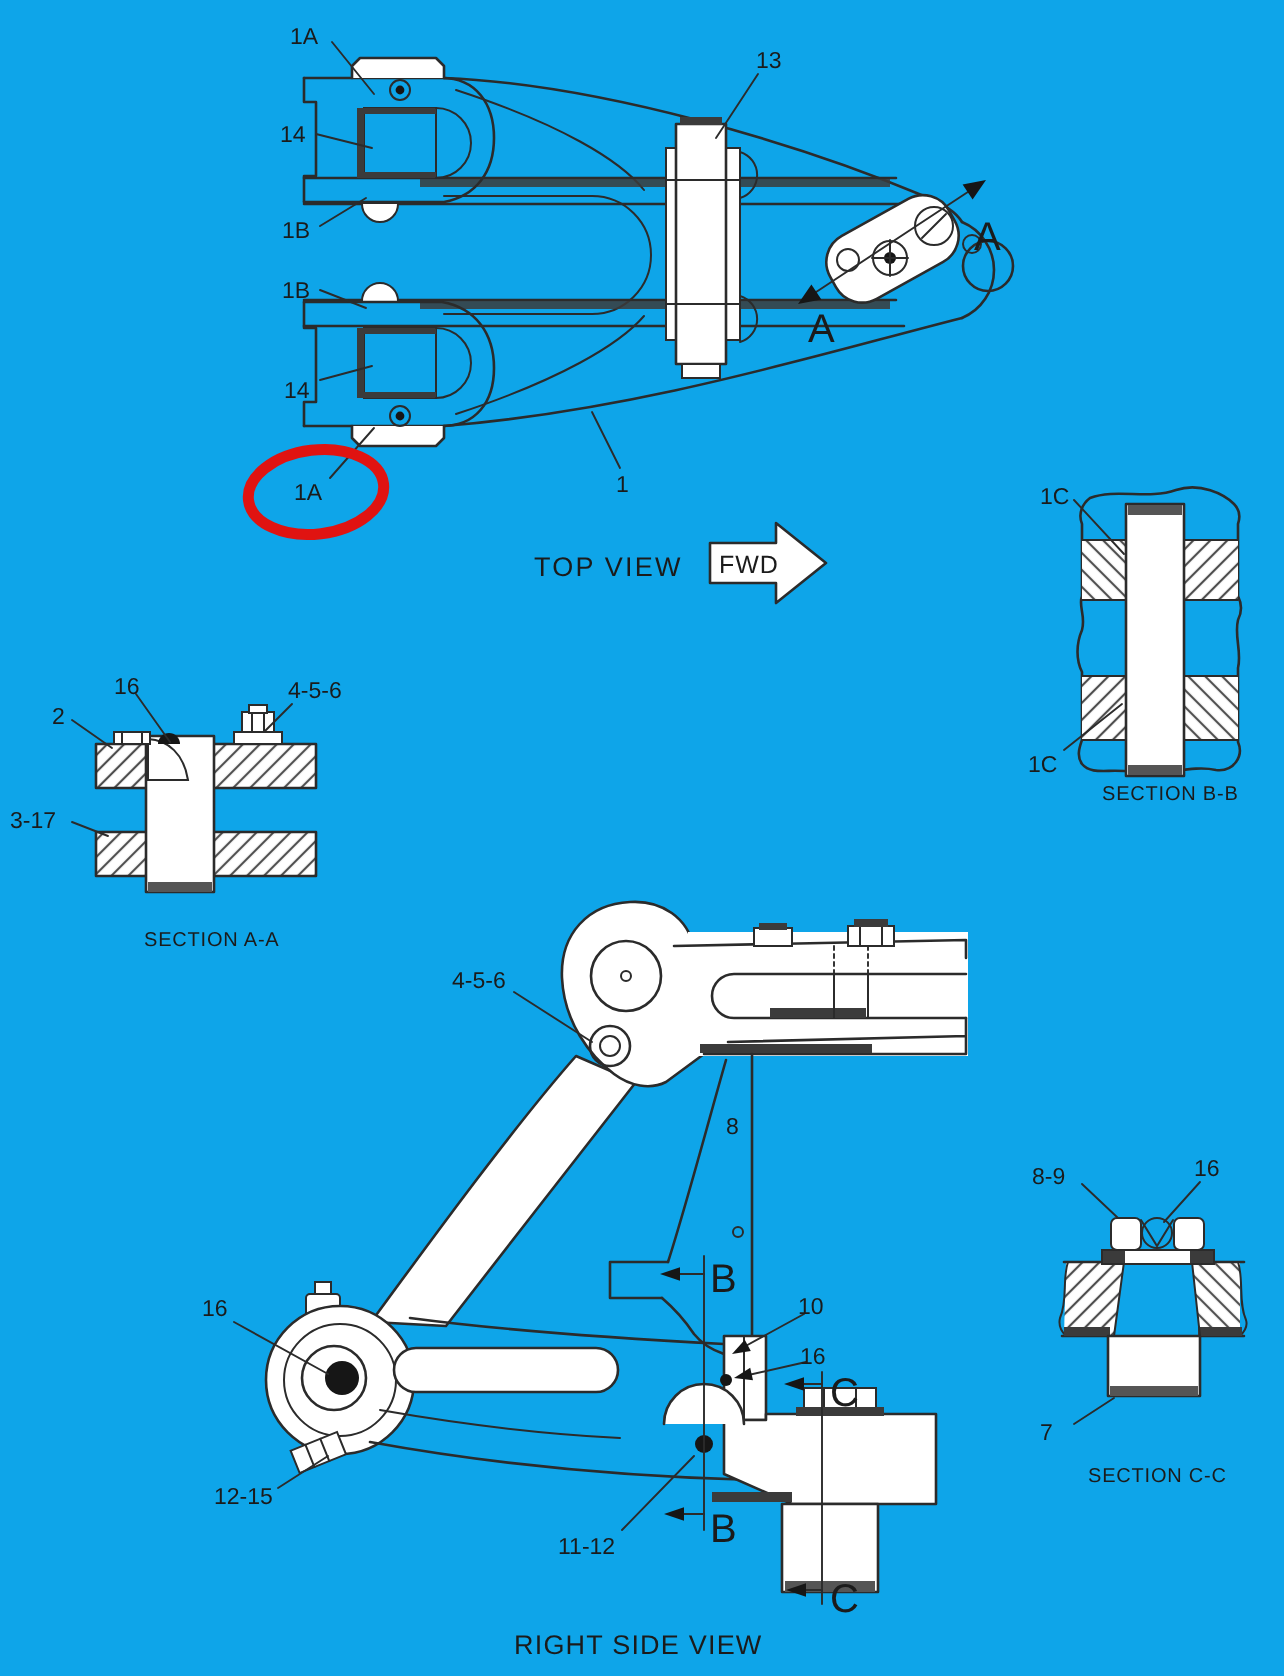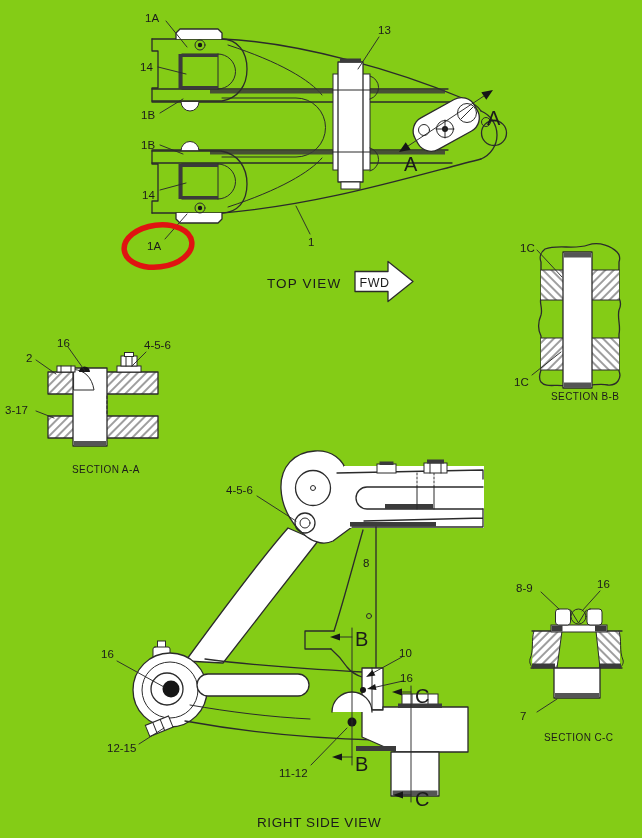--- a/index.html
+++ b/index.html
@@ -1,16 +1,16 @@
 <!DOCTYPE html>
 <html><head>
 <meta charset="utf-8">
 <style>
   html,body{margin:0;padding:0;background:#ffffff;}
-  .canvas{position:relative;width:642px;height:838px;background:#84cc16;overflow:hidden;}
+  .canvas{position:relative;width:642px;height:838px;background:#0ea5e9;overflow:hidden;}
   svg{display:block;}
   .o{stroke:#2b2b2b;fill:none;stroke-width:1.3;stroke-linecap:round;stroke-linejoin:round;}
   .o1{stroke:#2b2b2b;fill:none;stroke-width:1;stroke-linecap:round;}
   .thin{stroke:#2b2b2b;fill:none;stroke-width:.95;stroke-linecap:round;}
   .wf{fill:#ffffff;}
   .dk{fill:#3b3b3b;stroke:none;}
   .dk2{fill:#555555;stroke:none;}
   .blk{fill:#161616;stroke:none;}
   text{font-family:"Liberation Sans", sans-serif;fill:#1b1b1b;}
   .lbl{font-size:11.5px;}

